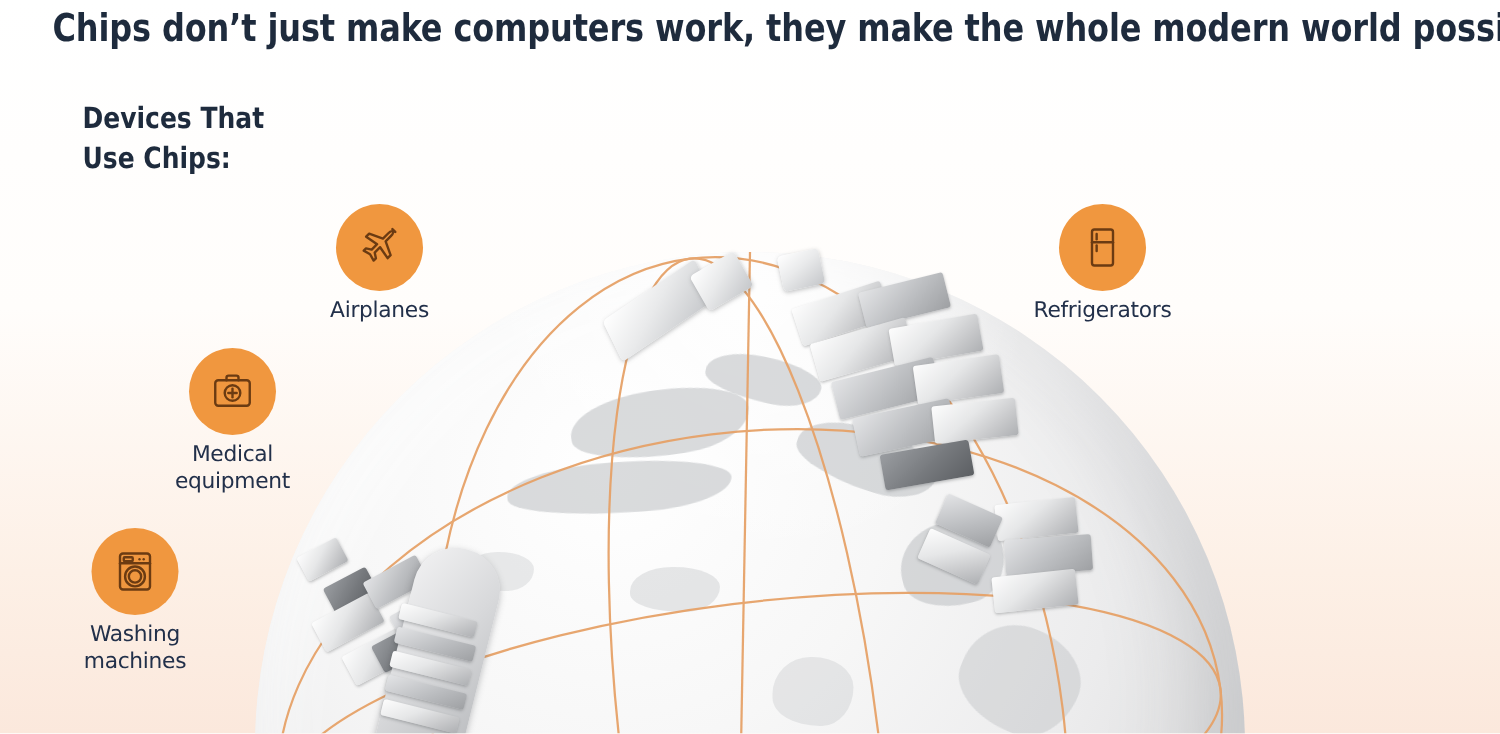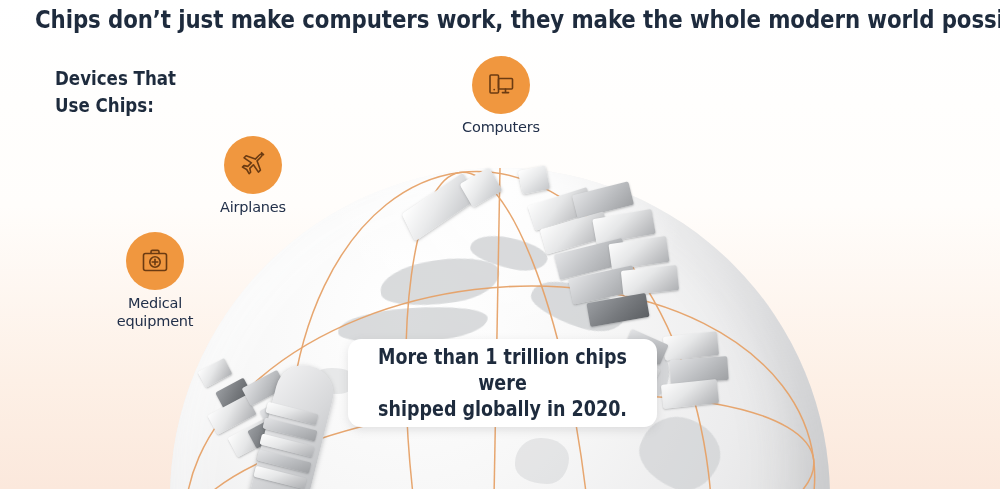--- a/index.html
+++ b/index.html
@@ -219,27 +219,38 @@
     <div class="box" style="left:84px;top:304px;width:52px;height:11px;transform:rotate(14deg);"></div>
   </div>
 
   <div class="headline">Chips don’t just make computers work, they make the whole modern world possible.</div>
 
   <div class="side-label">
     <span>Devices That</span>
     <span>Use Chips:</span>
   </div>
 
-  <div class="callout">
-    <div class="callout-text">
-      <span>More than 1 trillion chips were</span><br>
-      <span>shipped globally in 2020.</span>
-    </div>
-  </div>
-
+
+  <div class="node" style="left:61px;top:352px;">
+    <div class="circle">
+      <svg width="32" height="32" viewBox="0 0 32 32" fill="none" stroke="#6b3b12" stroke-width="1.6" stroke-linecap="round" stroke-linejoin="round">
+        <rect x="6" y="4" width="20" height="24" rx="2"></rect>
+        <line x1="6" y1="10.5" x2="26" y2="10.5"></line>
+        <rect x="8.5" y="6.5" width="6" height="2.6" rx="0.6"></rect>
+        <circle cx="19" cy="7.8" r="0.8" fill="#6b3b12" stroke="none"></circle>
+        <circle cx="21.8" cy="7.8" r="0.8" fill="#6b3b12" stroke="none"></circle>
+        <circle cx="16" cy="19.3" r="6.6"></circle>
+        <circle cx="16" cy="19.3" r="4.1"></circle>
+      </svg>
+    </div>
+    <div class="node-label two" style="width:96px;">
+      <span>Washing</span><br>
+      <span>machines</span>
+    </div>
+  </div>
 
   <div class="node" style="left:126px;top:232px;">
     <div class="circle">
       <svg width="32" height="32" viewBox="0 0 32 32" fill="none" stroke="#6b3b12" stroke-width="1.6" stroke-linecap="round" stroke-linejoin="round">
         <path d="M12 8.5V6.8c0-.8.6-1.4 1.4-1.4h5.2c.8 0 1.4.6 1.4 1.4v1.7"></path>
         <rect x="4.5" y="8.5" width="23" height="17" rx="2"></rect>
         <circle cx="16" cy="17" r="5.2"></circle>
         <line x1="16" y1="14.2" x2="16" y2="19.8"></line>
         <line x1="13.2" y1="17" x2="18.8" y2="17"></line>
       </svg>
@@ -253,30 +264,29 @@
   <div class="node" style="left:224px;top:136px;">
     <div class="circle">
       <svg width="32" height="32" viewBox="0 0 32 32" fill="none" stroke="#6b3b12" stroke-width="1.6" stroke-linecap="round" stroke-linejoin="round">
         <path d="M26.5 5.6c-1.1-1.1-3.1-.6-4.6.9l-3.6 3.6-9.2-3.3-2 2 7.3 5-3.6 3.6-3.8-.8-1.5 1.5 4.2 2.4 2.4 4.2 1.5-1.5-.8-3.8 3.6-3.6 5 7.3 2-2-3.3-9.2 3.6-3.6c1.5-1.5 2-3.5.9-4.6z"></path>
       </svg>
     </div>
     <div class="node-label">Airplanes</div>
   </div>
 
 
-  <div class="node" style="left:472px;top:56px;">
-    <div class="circle">
-      <svg width="32" height="32" viewBox="0 0 32 32" fill="none" stroke="#6b3b12" stroke-width="1.6" stroke-linecap="round" stroke-linejoin="round">
-        <rect x="5" y="6" width="8.5" height="18" rx="1"></rect>
-        <circle cx="9.2" cy="20.6" r="0.9" fill="#6b3b12" stroke="none"></circle>
-        <rect x="13.5" y="9.5" width="14" height="10.5" rx="1"></rect>
-        <path d="M20.5 20v3.2"></path>
-        <path d="M17.4 23.6h6.2"></path>
-      </svg>
-    </div>
-    <div class="node-label">Computers</div>
-  </div>
-
-
+
+
+  <div class="node" style="left:706px;top:136px;">
+    <div class="circle">
+      <svg width="32" height="32" viewBox="0 0 32 32" fill="none" stroke="#6b3b12" stroke-width="1.6" stroke-linecap="round" stroke-linejoin="round">
+        <rect x="9" y="4" width="14" height="24" rx="1.6"></rect>
+        <line x1="9" y1="12.5" x2="23" y2="12.5"></line>
+        <line x1="12.1" y1="7" x2="12.1" y2="10.5"></line>
+        <line x1="12.1" y1="14.6" x2="12.1" y2="18.4"></line>
+      </svg>
+    </div>
+    <div class="node-label">Refrigerators</div>
+  </div>
 
 
 
 </div>
 
 </body></html>

